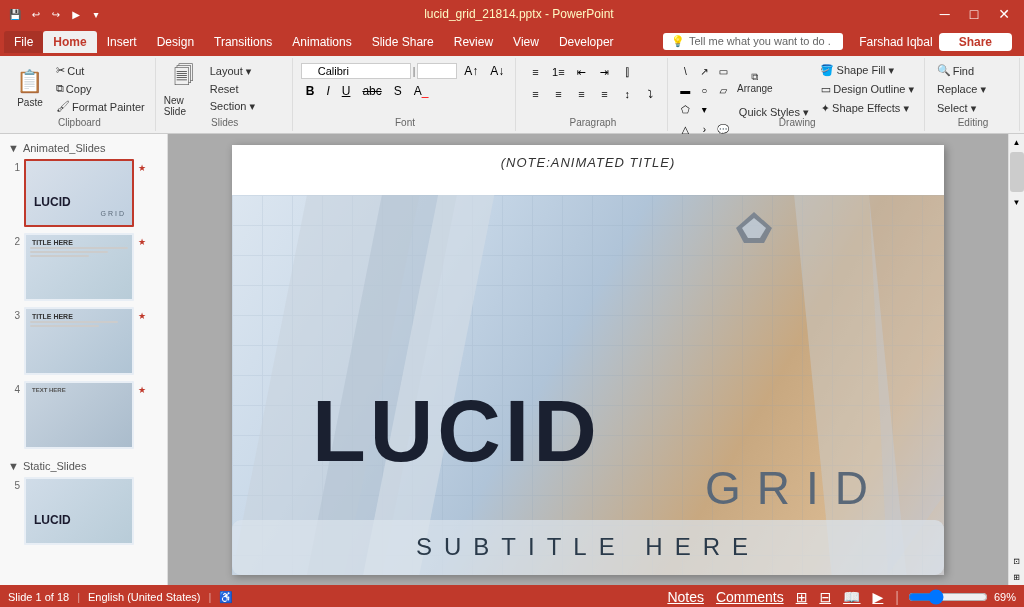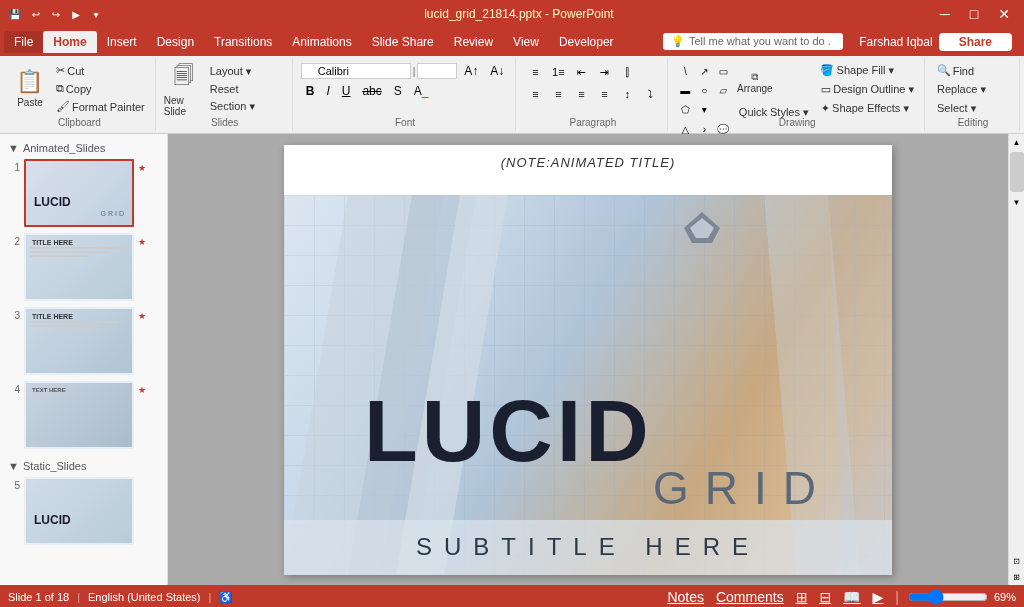--- a/index.html
+++ b/index.html
@@ -51,21 +51,21 @@
     #slide-panel { width: 168px; background: #f8f8f8; border-right: 1px solid #ddd; overflow-y: auto; padding: 4px; }
     .section-label { font-size: 11px; color: #555; padding: 4px 2px 2px 4px; display: flex; align-items: center; gap: 4px; }
     .slide-thumb { display: flex; align-items: flex-start; gap: 4px; padding: 3px 2px; cursor: pointer; position: relative; }
     .slide-num { font-size: 10px; color: #666; width: 14px; text-align: right; padding-top: 3px; }
     .thumb-img { width: 110px; height: 68px; background: #e8eef5; border: 2px solid transparent; border-radius: 1px; overflow: hidden; position: relative; font-size: 8px; }
     .thumb-img.active { border-color: #c0392b; }
     .star-icon { font-size: 9px; color: #c0392b; margin-top: 4px; }
 
     
     #canvas-area { flex: 1; background: #ababab; display: flex; align-items: center; justify-content: center; position: relative; overflow: hidden; }
-    #slide-canvas { width: 608px; height: 430px; background: white; position: relative; overflow: hidden; box-shadow: 2px 2px 8px rgba(0,0,0,0.3); }
+    #slide-canvas { width: 712px; height: 430px; background: white; position: relative; overflow: hidden; box-shadow: 2px 2px 8px rgba(0,0,0,0.3); }
 
     
     #v-scrollbar { width: 16px; background: #f0f0f0; border-left: 1px solid #ddd; display: flex; flex-direction: column; align-items: center; }
     .scroll-arrow { width: 16px; height: 16px; display: flex; align-items: center; justify-content: center; font-size: 8px; cursor: pointer; }
     .scroll-thumb { width: 14px; height: 40px; background: #ccc; border-radius: 3px; margin: 2px 0; }
 
     
     #status-bar { background: #c0392b; height: 24px; display: flex; align-items: center; justify-content: space-between; padding: 0 8px; color: white; font-size: 11px; }
     #status-left { display: flex; align-items: center; gap: 8px; }
     #status-right { display: flex; align-items: center; gap: 6px; }
@@ -385,21 +385,21 @@
         <svg width="40" height="35" viewBox="0 0 40 35">
           <polygon points="20,2 38,18 30,33 10,33 2,18" fill="#6a7888" opacity="0.9"></polygon>
           <polygon points="20,8 32,18 26,28 14,28 8,18" fill="#d0dce8" opacity="0.8"></polygon>
         </svg>
       </div>
 
       <div style="position:absolute; bottom:100px; left:80px; font-size:88px; font-weight:900; color:#1a2030; letter-spacing:4px; line-height:1;">LUCID</div>
 
       <div style="position:absolute; bottom:60px; right:60px; font-size:46px; font-weight:200; color:#5a6878; letter-spacing:16px;">GRID</div>
 
-      <div style="position:absolute; bottom:0; left:0; right:0; height:55px; background:rgba(220,228,236,0.7); display:flex; align-items:center; justify-content:center;">
+      <div style="position:absolute; bottom:0; left:0; right:0; height:55px; background:rgba(220,228,236,0.7); display:flex; align-items:center; justify-content:center;border-radius:9px;">
         <span style="font-size:24px; font-weight:300; letter-spacing:12px; color:#2a3a4a;">SUBTITLE HERE</span>
       </div>
     </div>
   </div>
 
   <div id="v-scrollbar">
     <div class="scroll-arrow">▲</div>
     <div class="scroll-thumb"></div>
     <div class="scroll-arrow">▼</div>
     <div style="flex:1;"></div>

